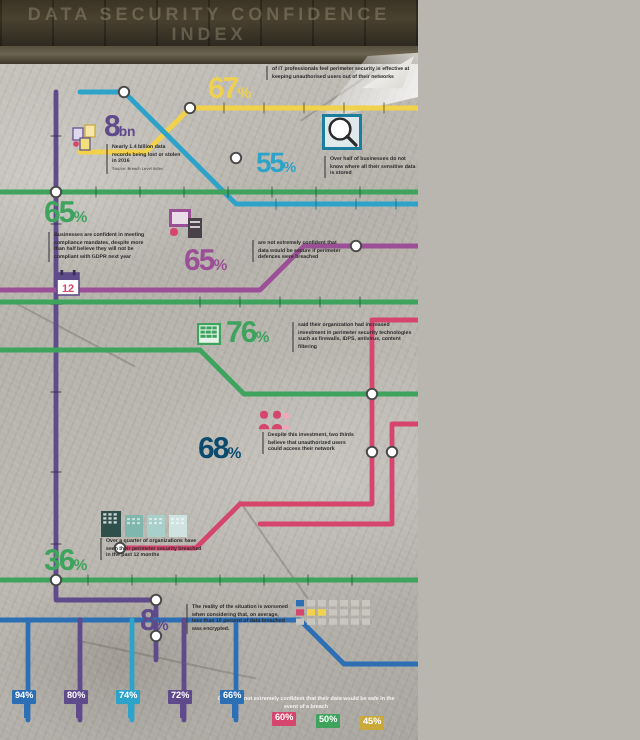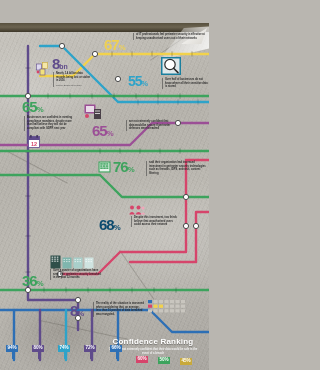--- a/index.html
+++ b/index.html
@@ -113,20 +113,24 @@
 
 <div id="stage">
 
   <div class="bg-concrete"></div>
   <div class="bg-noise"></div>
   <div class="crack c1"></div>
   <div class="crack c2"></div>
   <div class="crack c3"></div>
   <div class="crack c4"></div>
 
+  <div class="topbar">
+    <div class="paving"></div>
+    <div class="ttl">DATA SECURITY CONFIDENCE INDEX</div>
+  </div>
   <div class="ledge"></div>
   <div class="beam"></div>
   <div class="beam2"></div>
 
   <svg class="map" viewBox="0 0 209 370">
     <defs>
       <g id="tick">
           <rect x="-0.5" y="-2.2" width="1" height="4.4" fill="#3a3a3a" opacity=".75"></rect>
         </g>
     </defs>
@@ -412,21 +416,20 @@
           <rect x="27.5" y="9.2" width="4" height="3.2"></rect>
           <rect x="33" y="9.2" width="4" height="3.2"></rect>
       </g>
       <rect x="0" y="0" width="4" height="3.2" fill="#2d6fb5"></rect>
       <rect x="0" y="4.6" width="4" height="3.2" fill="#d6456b"></rect>
       <rect x="5.5" y="4.6" width="4" height="3.2" fill="#f2d24b"></rect>
       <rect x="11" y="4.6" width="4" height="3.2" fill="#f2d24b"></rect>
     </svg>
   </div>
 
-  <div class="rank-title">Confidence Ranking</div>
   <div class="rank-sub">Countries not extremely confident that their data would be safe in the event of a breach</div>
 
   <div class="flag" style="left:6px;top:345px;">
     <span class="plate" style="background:#2d6fb5;">94%</span>
     <span class="pole" style="background:#2d6fb5;"></span>
   </div>
   <div class="flag" style="left:32px;top:345px;">
     <span class="plate" style="background:#5f4b8b;">80%</span>
     <span class="pole" style="background:#5f4b8b;"></span>
   </div>

